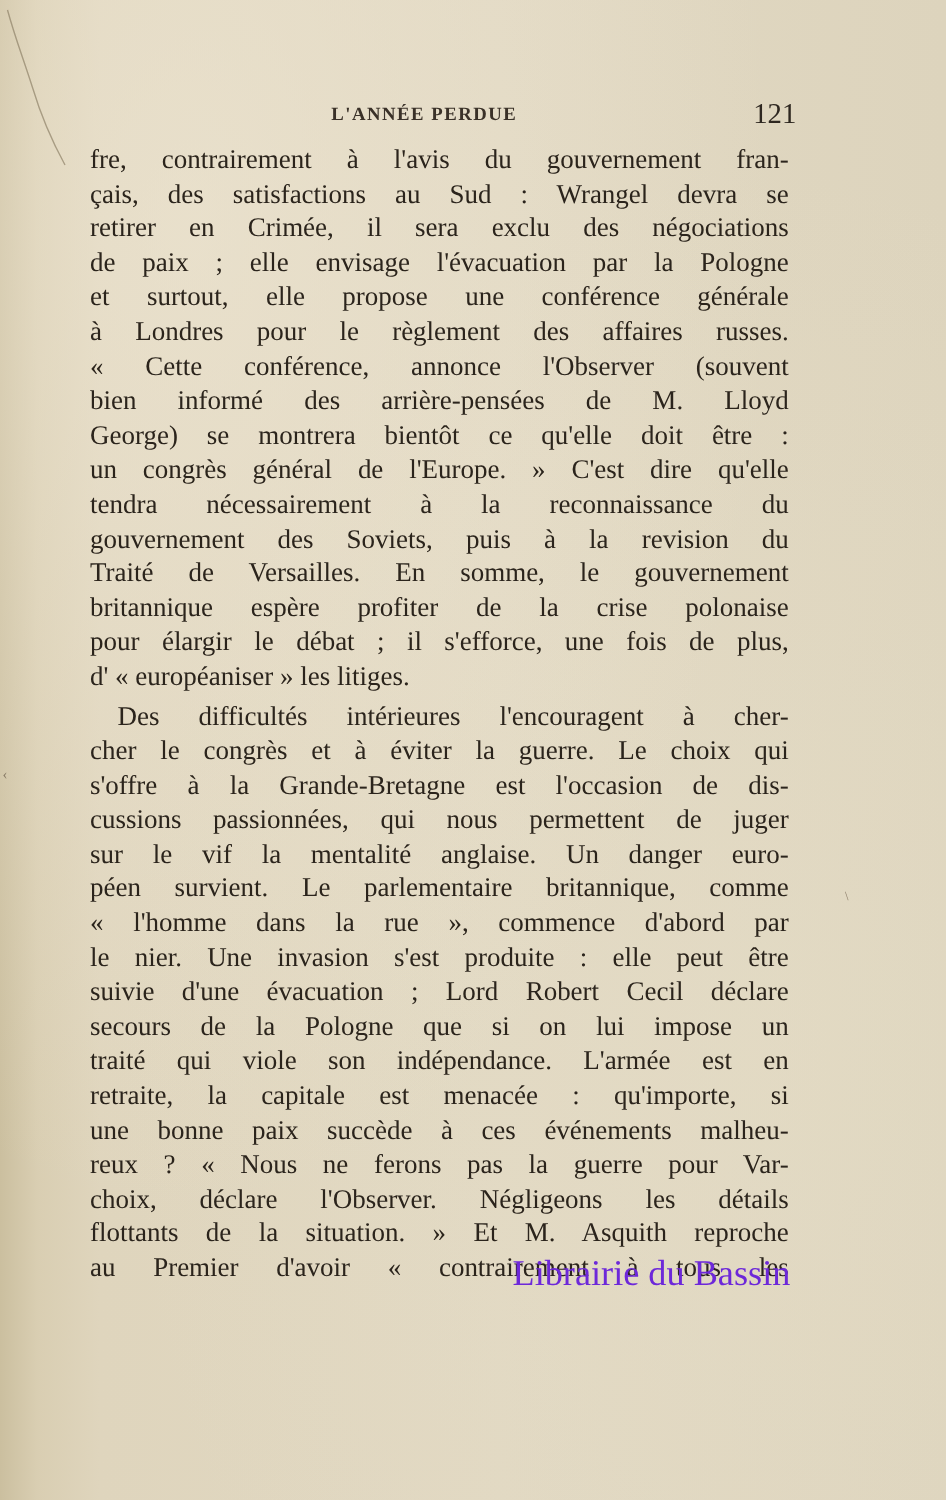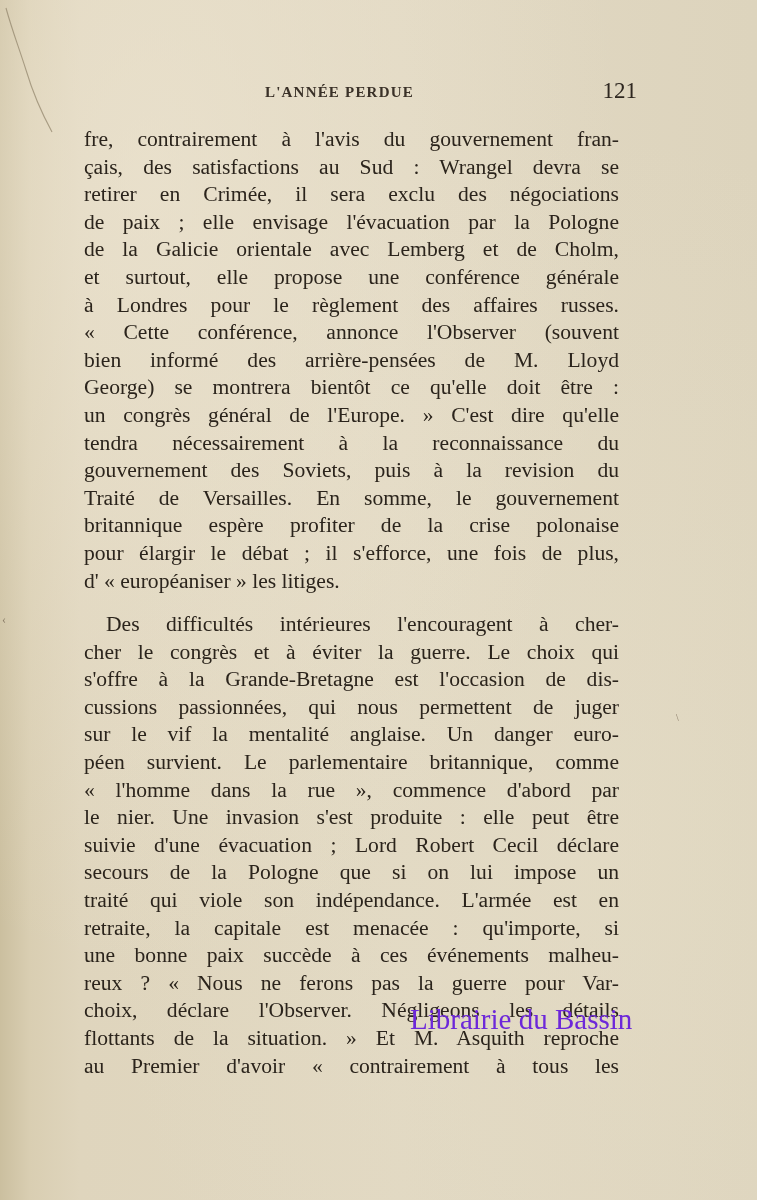--- a/index.html
+++ b/index.html
@@ -50,21 +50,21 @@
     .page-number {
       position: absolute;
       right: -2px;
       top: 2px;
       font-size: 23px;
       color: #2e2720;
     }
     .body-text {
       font-size: 21.6px;
       line-height: 27.6px;
-      margin: 16px;
+      margin: 4px;
     }
     .line {
       display: block;
       white-space: nowrap;
       text-align: justify;
       text-align-last: justify;
       height: 27.6px;
     }
     .line.last {
       text-align-last: left;
@@ -104,21 +104,20 @@
   <div class="running-head">
     <span class="running-title">L'ANNÉE PERDUE</span>
     <span class="page-number">121</span>
   </div>
 
   <div class="body-text">
     <span class="line">fre, contrairement à l'avis du gouvernement fran-</span>
     <span class="line">çais, des satisfactions au Sud : Wrangel devra se</span>
     <span class="line">retirer en Crimée, il sera exclu des négociations</span>
     <span class="line">de paix ; elle envisage l'évacuation par la Pologne</span>
-    <span class="line">de la Galicie orientale avec Lemberg et de Cholm,</span>
     <span class="line">et surtout, elle propose une conférence générale</span>
     <span class="line">à Londres pour le règlement des affaires russes.</span>
     <span class="line"><span>« Cette conférence, annonce l'</span><span class="it">Observer</span><span> (souvent</span></span>
     <span class="line">bien informé des arrière-pensées de M. Lloyd</span>
     <span class="line">George) se montrera bientôt ce qu'elle doit être :</span>
     <span class="line">un congrès général de l'Europe. » C'est dire qu'elle</span>
     <span class="line">tendra nécessairement à la reconnaissance du</span>
     <span class="line">gouvernement des Soviets, puis à la revision du</span>
     <span class="line">Traité de Versailles. En somme, le gouvernement</span>
     <span class="line">britannique espère profiter de la crise polonaise</span>

